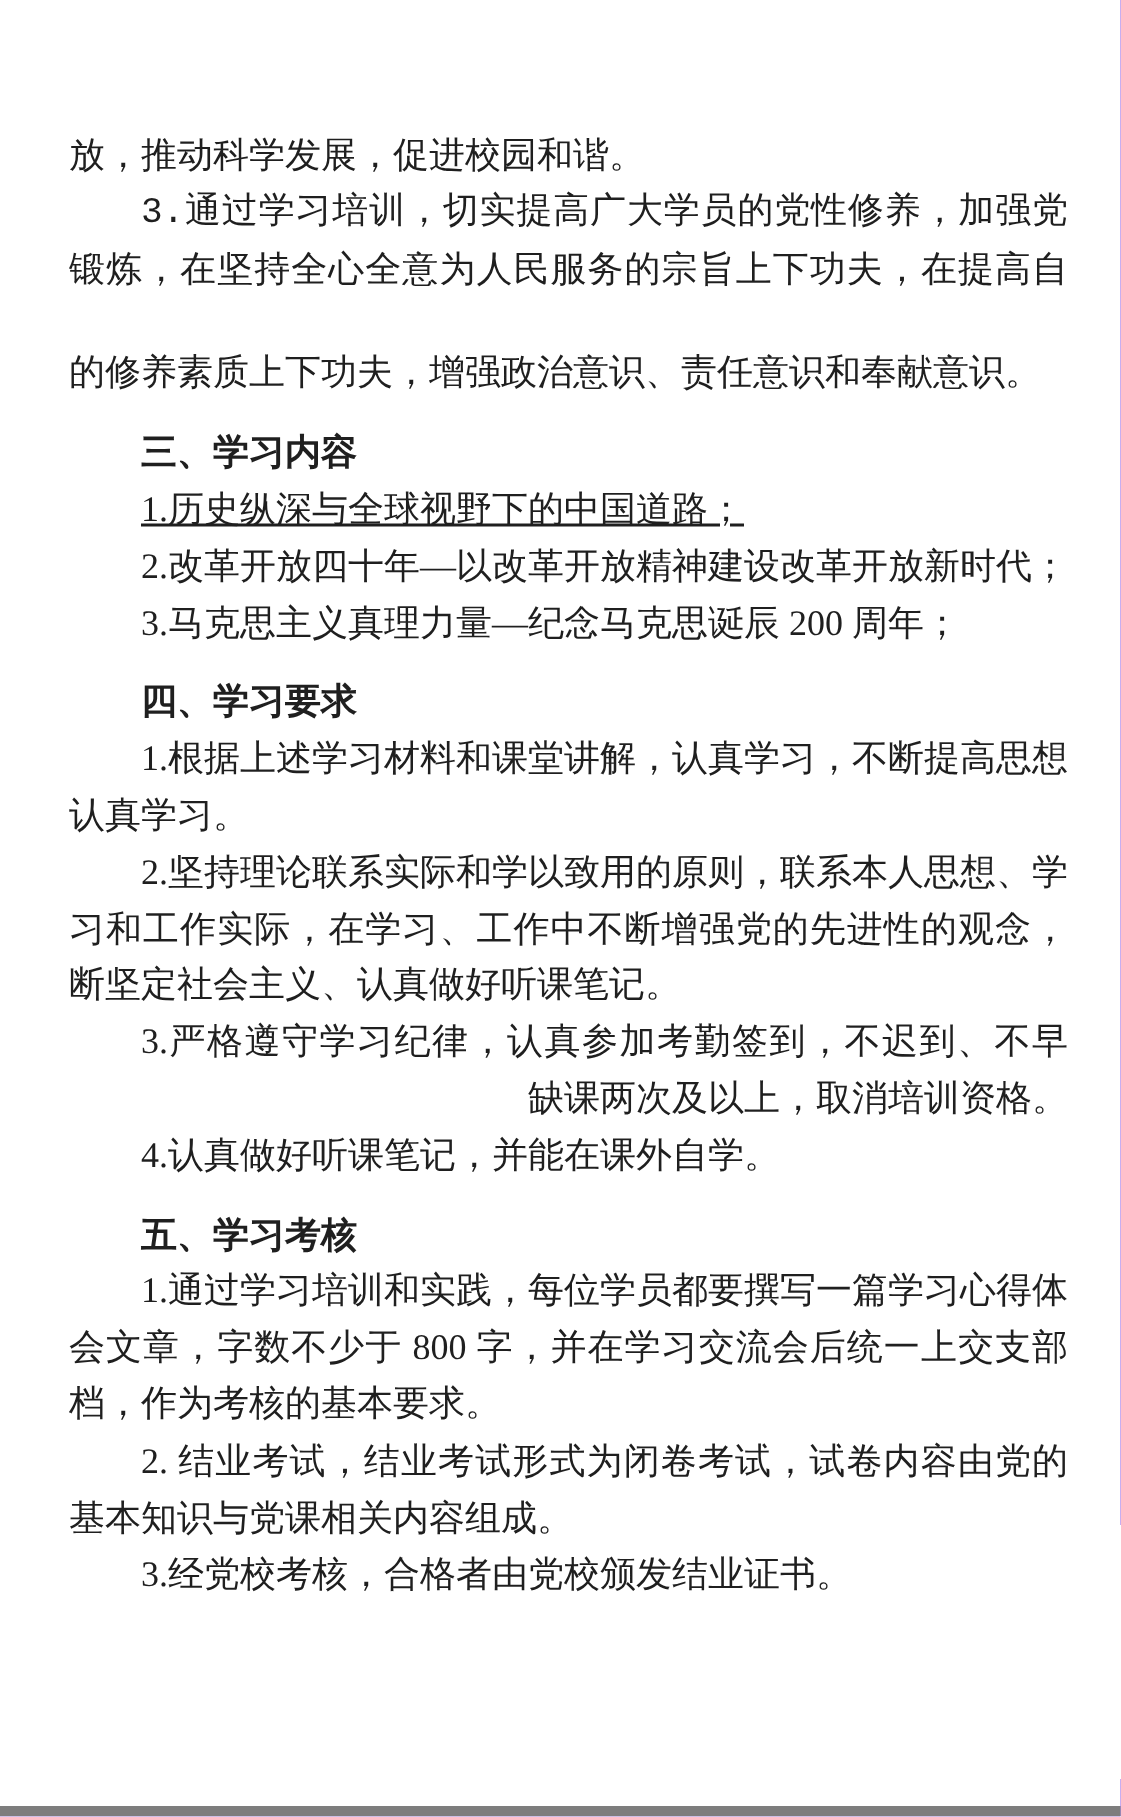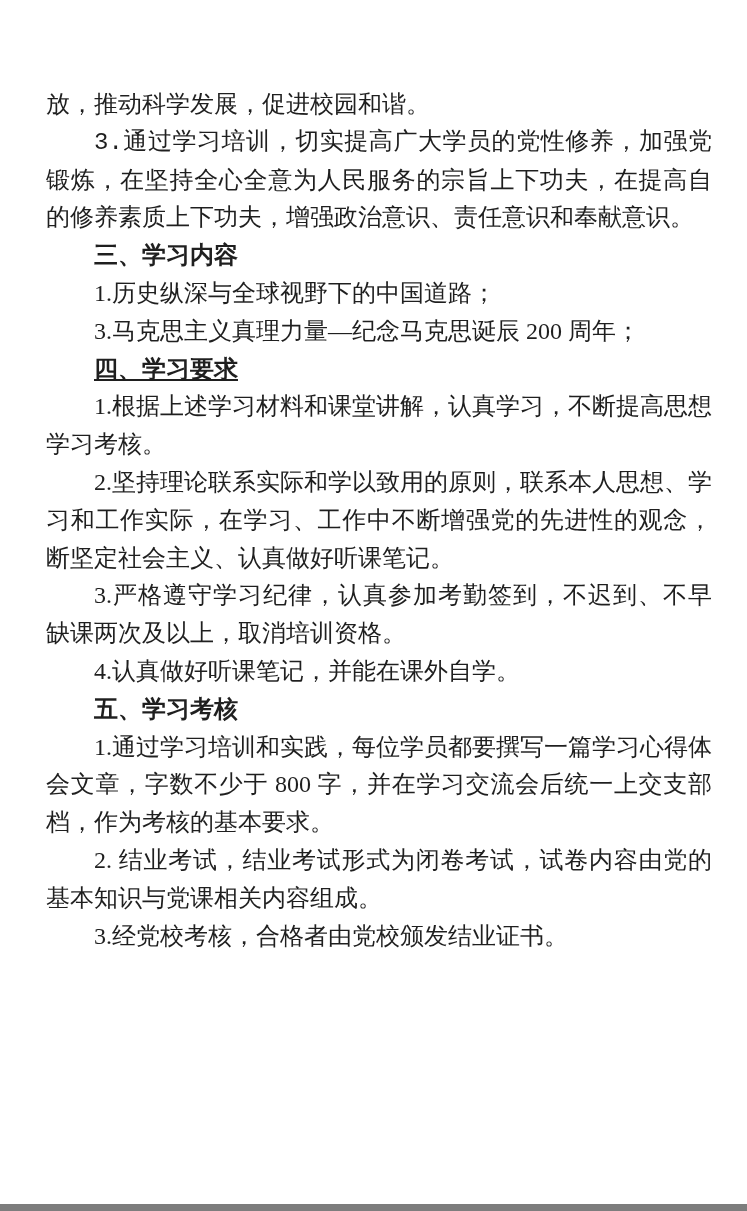--- a/index.html
+++ b/index.html
@@ -39,55 +39,57 @@
     letter-spacing: 0px;
   }
   .line.fill {
     white-space: normal;
     text-align: justify;
     text-align-last: justify;
     overflow: hidden;
   }
   .line.bold {
     font-weight: 700;
+    margin-top: 15px;
   }
   .page-gap {
     position: absolute;
     left: 0;
     bottom: 0;
     width: 100%;
     height: 7px;
     background: #7d7d7d;
   }
 </style>
 </head>
 <body>
 
 <div class="viewport" style="background: #6d28d9; padding-left: 39px;">
   <div class="page" style="background: rgb(255, 255, 255);">
     <div class="text-block" id="text-block">
         <div class="line" style="text-indent: 0em; color: rgb(31, 31, 31);">放，推动科学发展，促进校园和谐。</div>
         <div class="line fill" style="text-indent: 2em; color: rgb(31, 31, 31); font-family: Liberation Mono, monospace;">3.通过学习培训，切实提高广大学员的党性修养，加强党性</div>
         <div class="line fill" style="text-indent: 0em; color: rgb(31, 31, 31);">锻炼，在坚持全心全意为人民服务的宗旨上下功夫，在提高自身</div>
-        <div class="line" style="text-indent: 0em; color: rgb(31, 31, 31);">的修养素质上下功夫，增强政治意识、责任意识和奉献意识。</div>
+        <div class="line" style="text-indent: 0em; color: rgb(31, 31, 31); margin-top: 32px;">的修养素质上下功夫，增强政治意识、责任意识和奉献意识。</div>
         <div class="line bold" style="text-indent: 2em; color: rgb(31, 31, 31);">三、学习内容</div>
-        <div class="line" style="text-indent: 2em; color: rgb(31, 31, 31);">1.历史纵深与全球视野下的中国道路；</div>
+        <div class="line" style="text-indent: 2em; color: rgb(31, 31, 31); text-decoration: underline;">1.历史纵深与全球视野下的中国道路；</div>
+        <div class="line" style="text-indent: 2em; color: rgb(31, 31, 31);">2.改革开放四十年—以改革开放精神建设改革开放新时代；</div>
         <div class="line" style="text-indent: 2em; color: rgb(31, 31, 31);">3.马克思主义真理力量—纪念马克思诞辰 200 周年；</div>
-        <div class="line bold" style="text-indent: 2em; color: rgb(31, 31, 31); text-decoration: underline;">四、学习要求</div>
+        <div class="line bold" style="text-indent: 2em; color: rgb(31, 31, 31);">四、学习要求</div>
         <div class="line fill" style="text-indent: 2em; color: rgb(31, 31, 31);">1.根据上述学习材料和课堂讲解，认真学习，不断提高思想</div>
-        <div class="line" style="text-indent: 0em; color: rgb(31, 31, 31);">学习考核。</div>
+        <div class="line" style="text-indent: 0em; color: rgb(31, 31, 31);">认真学习。</div>
         <div class="line fill" style="text-indent: 2em; color: rgb(31, 31, 31);">2.坚持理论联系实际和学以致用的原则，联系本人思想、学</div>
         <div class="line fill" style="text-indent: 0em; color: rgb(31, 31, 31);">习和工作实际，在学习、工作中不断增强党的先进性的观念，不</div>
         <div class="line" style="text-indent: 0em; color: rgb(31, 31, 31);">断坚定社会主义、认真做好听课笔记。</div>
         <div class="line fill" style="text-indent: 2em; color: rgb(31, 31, 31);">3.严格遵守学习纪律，认真参加考勤签到，不迟到、不早退。</div>
-        <div class="line" style="text-indent: 0em; color: rgb(31, 31, 31);">缺课两次及以上，取消培训资格。</div>
+        <div class="line" style="text-indent: 0em; color: rgb(31, 31, 31); text-align: right;">缺课两次及以上，取消培训资格。</div>
         <div class="line" style="text-indent: 2em; color: rgb(31, 31, 31);">4.认真做好听课笔记，并能在课外自学。</div>
         <div class="line bold" style="text-indent: 2em; color: rgb(31, 31, 31);">五、学习考核</div>
         <div class="line fill" style="text-indent: 2em; color: rgb(31, 31, 31);">1.通过学习培训和实践，每位学员都要撰写一篇学习心得体</div>
         <div class="line fill" style="text-indent: 0em; color: rgb(31, 31, 31);">会文章，字数不少于 800 字，并在学习交流会后统一上交支部留</div>
-        <div class="line" style="text-indent: 0em; color: rgb(31, 31, 31);">档，作为考核的基本要求。</div>
+        <div class="line" style="text-indent: 0em; color: rgb(31, 31, 31); font-family: Liberation Mono, monospace;">档，作为考核的基本要求。</div>
         <div class="line fill" style="text-indent: 2em; color: rgb(31, 31, 31);">2. 结业考试，结业考试形式为闭卷考试，试卷内容由党的</div>
         <div class="line" style="text-indent: 0em; color: rgb(31, 31, 31);">基本知识与党课相关内容组成。</div>
         <div class="line" style="text-indent: 2em; color: rgb(31, 31, 31);">3.经党校考核，合格者由党校颁发结业证书。</div>
       </div>
   </div>
   <div class="page-gap" id="page-gap" style="background: rgb(125, 125, 125);"></div>
 </div>
 
 </body></html>

